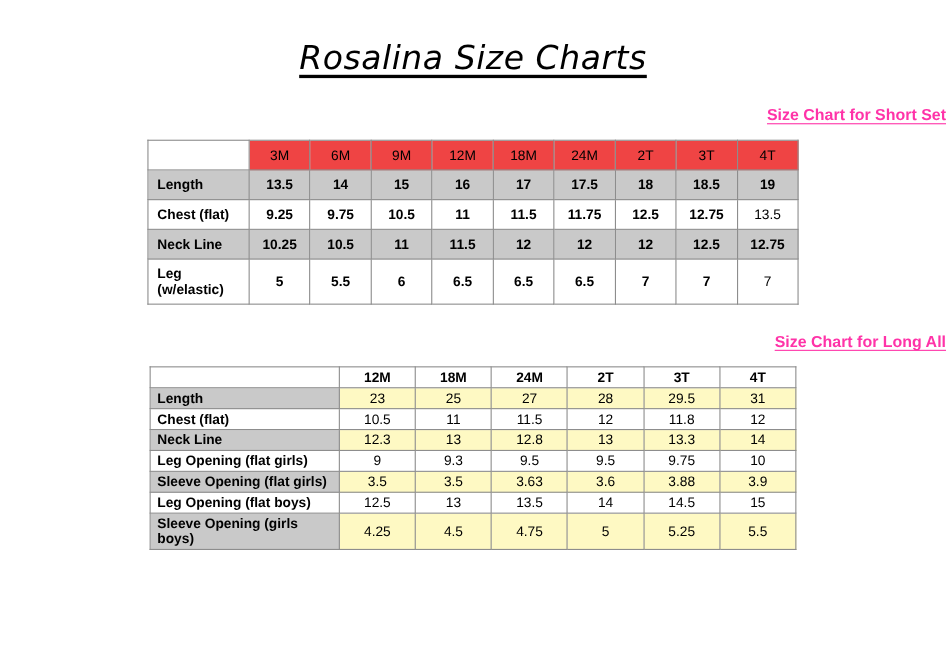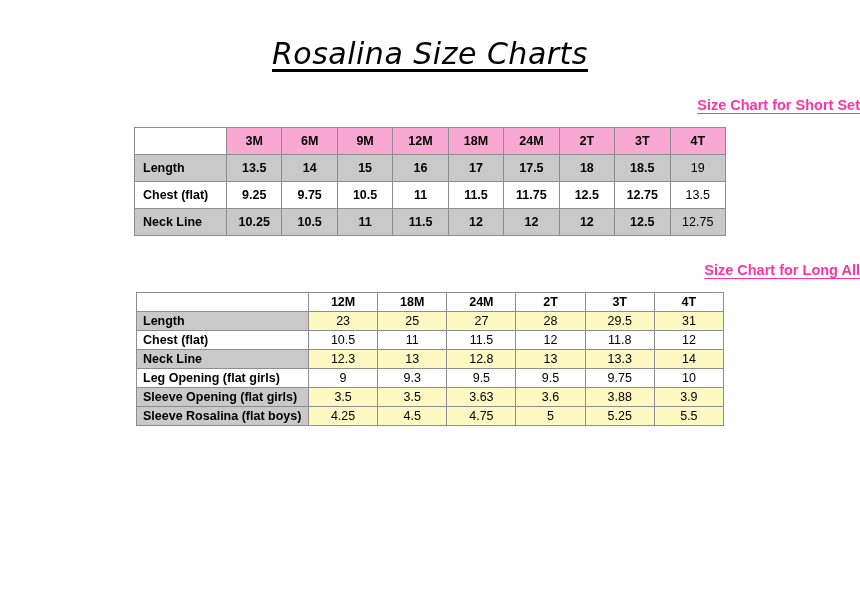--- a/index.html
+++ b/index.html
@@ -67,31 +67,31 @@
     text-align: center;
     font-weight: bold;
     height: 24px;
     box-sizing: border-box;
   }
   .t1 th.corner {
     background: #ffffff;
     border: 1px solid #8d8d8d;
   }
   .t1 th.sizehead {
-    background: #f9a8d4;
-    font-weight: bold;
+    background: #ef4444;
+    font-weight: normal;
     font-size: 12.5px;
   }
   .t1 td.rowlabel {
     text-align: left;
     font-weight: bold;
   }
   .t1 tr.shaded td { background: #c9c9c9; }
   .t1 tr.plain td { background: #ffffff; }
-  .t1 td.lastcol-shaded { background: #c9c9c9; font-weight: normal; margin-top: 45px; }
+  .t1 td.lastcol-shaded { background: #c9c9c9; font-weight: bold; margin-top: 45px; }
   .t1 td.lastcol-plain { background: #ffffff; font-weight: normal; }
   .t1 td.empty-shaded { background: #c9c9c9; }
 
   
   .t2 {
     width: 588px;
     table-layout: fixed;
   }
   .t2 td, .t2 th {
     border: 1px solid #8d8d8d;
@@ -168,20 +168,32 @@
           <td>10.25</td>
           <td>10.5</td>
           <td>11</td>
           <td>11.5</td>
           <td>12</td>
           <td>12</td>
           <td>12</td>
           <td>12.5</td>
           <td class="lastcol-shaded">12.75</td>
         </tr>
+        <tr class="plain">
+          <td class="rowlabel">Leg (w/elastic)</td>
+          <td>5</td>
+          <td>5.5</td>
+          <td>6</td>
+          <td>6.5</td>
+          <td>6.5</td>
+          <td>6.5</td>
+          <td>7</td>
+          <td>7</td>
+          <td class="lastcol-plain">7</td>
+        </tr>
       </tbody>
     </table>
   </div>
 
   <h2 class="section-title" id="section-title-2">Size Chart for Long All</h2>
 
   <div class="table-wrap">
     <table class="t2">
       <thead>
         <tr>
@@ -233,22 +245,31 @@
         </tr>
         <tr>
           <td class="rowlabel2">Sleeve Opening (flat girls)</td>
           <td class="val">3.5</td>
           <td class="val">3.5</td>
           <td class="val">3.63</td>
           <td class="val">3.6</td>
           <td class="val">3.88</td>
           <td class="val">3.9</td>
         </tr>
-        <tr>
-          <td class="rowlabel2">Sleeve Rosalina (flat boys)</td>
+        <tr class="white">
+          <td class="rowlabel2">Leg Opening (flat boys)</td>
+          <td class="val">12.5</td>
+          <td class="val">13</td>
+          <td class="val">13.5</td>
+          <td class="val">14</td>
+          <td class="val">14.5</td>
+          <td class="val">15</td>
+        </tr>
+        <tr>
+          <td class="rowlabel2">Sleeve Opening (girls boys)</td>
           <td class="val">4.25</td>
           <td class="val">4.5</td>
           <td class="val">4.75</td>
           <td class="val">5</td>
           <td class="val">5.25</td>
           <td class="val">5.5</td>
         </tr>
       </tbody>
     </table>
   </div>

